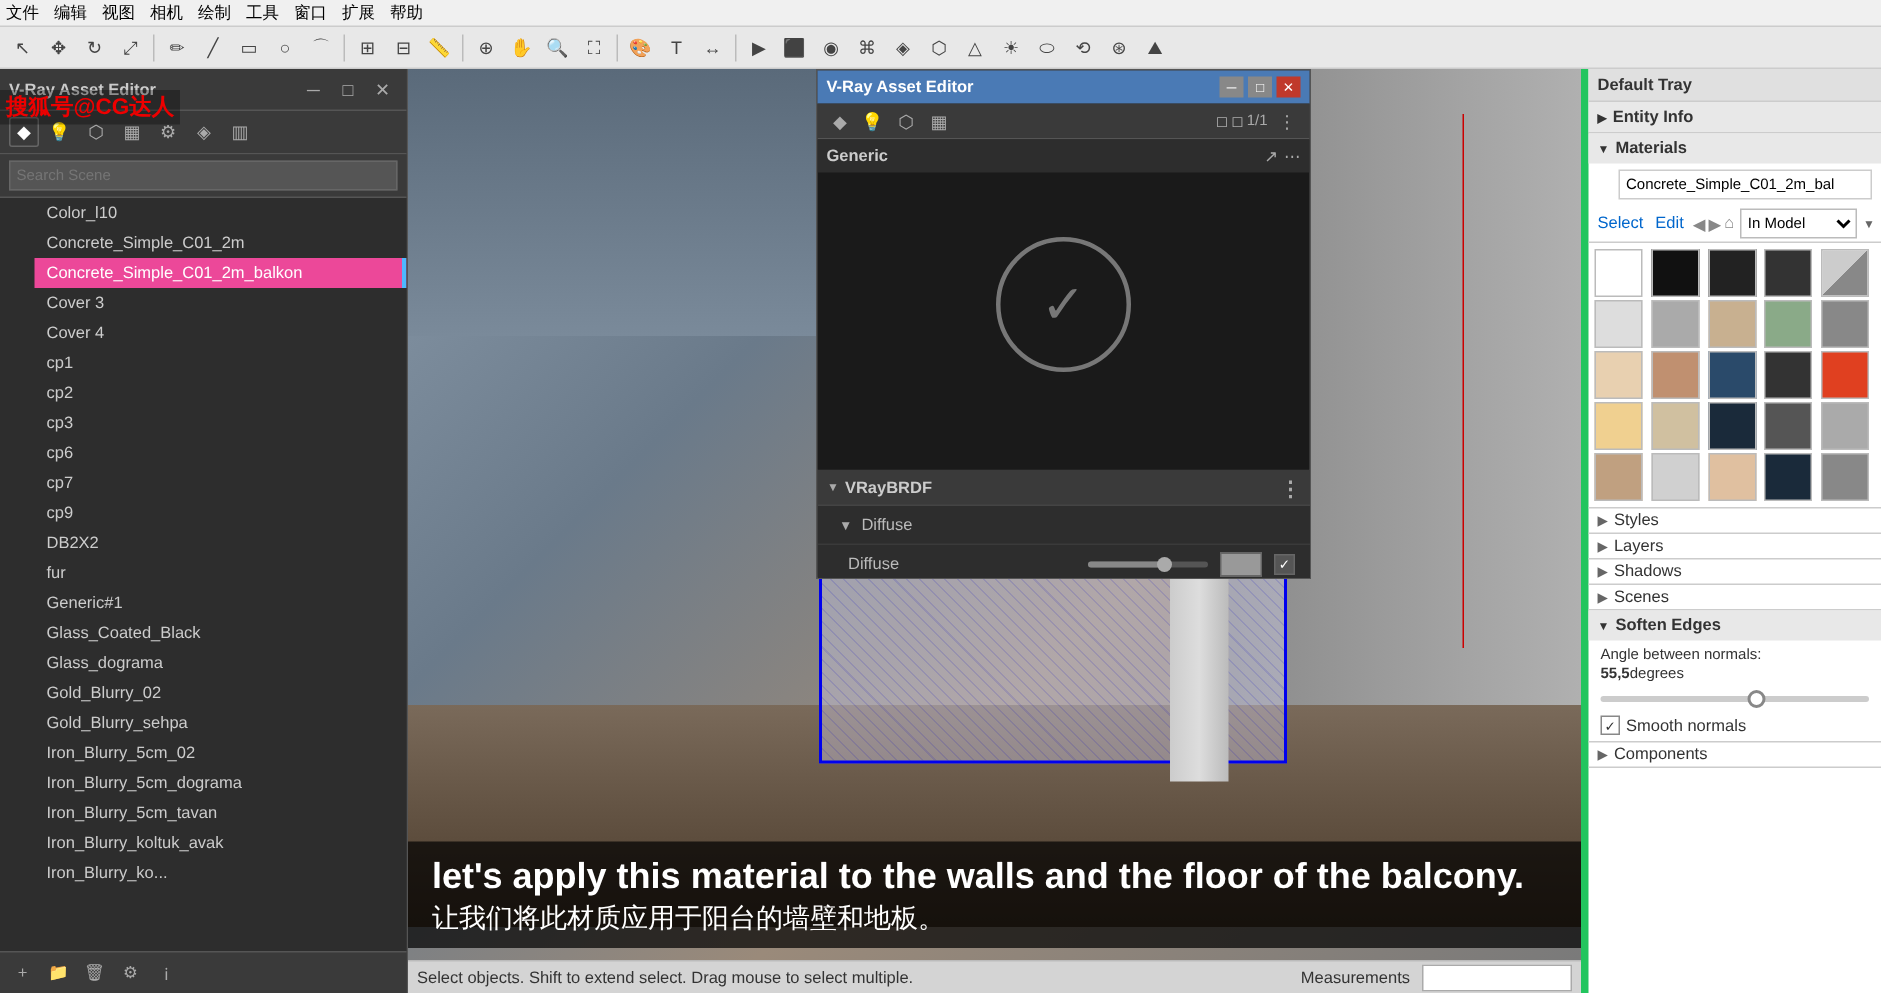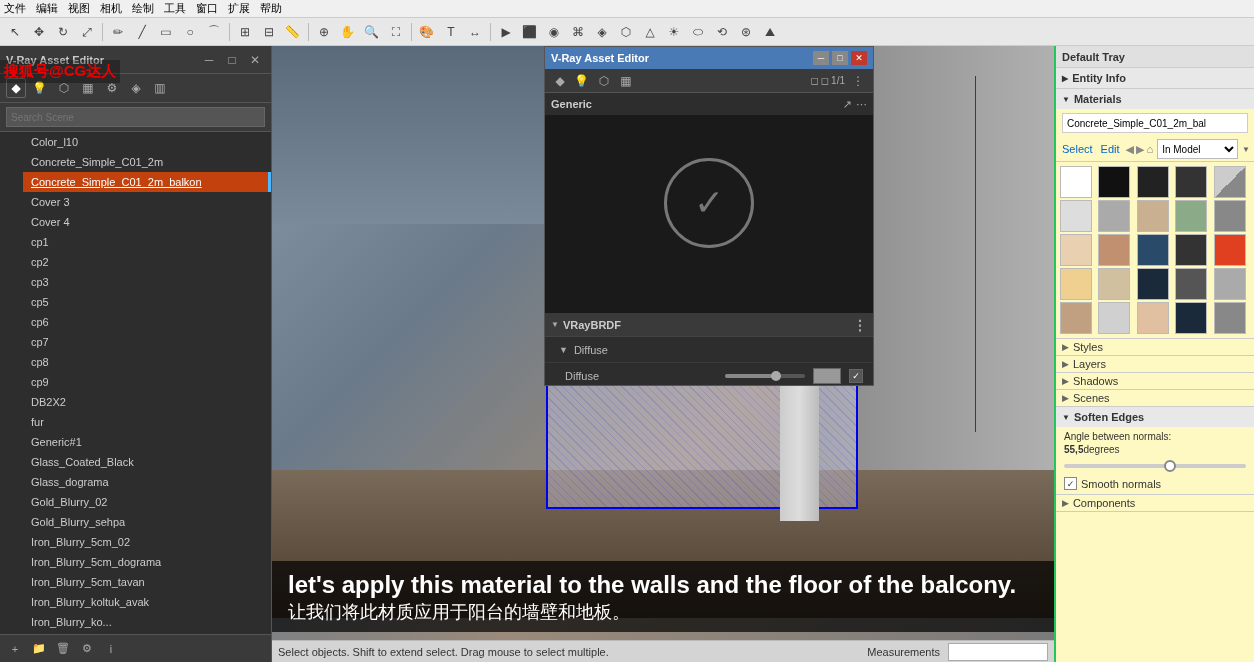--- a/index.html
+++ b/index.html
@@ -142,23 +142,22 @@
       padding: 0 8px;
       display: flex;
       align-items: center;
       cursor: pointer;
       font-size: 11px;
       color: #ccc;
       position: relative;
       margin-left: 23px;
     }
     .material-item.selected {
-      background: #c2410c;
+      background: #ec4899;
       color: #fff;
-      text-decoration: underline;
     }
     .material-item.selected::after {
       content: '';
       position: absolute;
       right: 0;
       top: 0;
       width: 3px;
       height: 100%;
       background: #4db8ff;
     }
@@ -245,24 +244,24 @@
       font-size: 11px;
       color: #333;
       border-top: 1px solid #bbb;
       gap: 8px;
       z-index: 60;
     }
 
     
     .right-panel {
       width: 200px;
-      background: #fef9c3;
+      background: #ffffff;
       display: flex;
       flex-direction: column;
-      border-left: 2px solid #22c55e;
+      border-left: 5px solid #22c55e;
       flex-shrink: 0;
       color: #333;
     }
 
     .right-panel-header {
       height: 22px;
       background: #e0e0e0;
       display: flex;
       align-items: center;
       justify-content: space-between;
@@ -283,20 +282,21 @@
       padding: 0 6px;
       gap: 4px;
       cursor: pointer;
       font-size: 11px;
       font-weight: bold;
       color: #333;
     }
     .right-section-header .tri { font-size: 8px; }
     .right-section-content {
       padding: 4px 6px;
+      margin-left: 14px;
     }
 
     .material-search {
       width: 100%;
       height: 20px;
       border: 1px solid #ccc;
       padding: 0 4px;
       font-size: 10px;
     }
 
@@ -689,24 +689,22 @@
 
     <div class="material-list" id="mat-list">
     <div class="material-item">Color_l10</div>
         <div class="material-item">Concrete_Simple_C01_2m</div>
         <div class="material-item selected">Concrete_Simple_C01_2m_balkon</div>
         <div class="material-item">Cover 3</div>
         <div class="material-item">Cover 4</div>
         <div class="material-item">cp1</div>
         <div class="material-item">cp2</div>
         <div class="material-item">cp3</div>
-        <div class="material-item">cp5</div>
         <div class="material-item">cp6</div>
         <div class="material-item">cp7</div>
-        <div class="material-item">cp8</div>
         <div class="material-item">cp9</div>
         <div class="material-item">DB2X2</div>
         <div class="material-item">fur</div>
         <div class="material-item">Generic#1</div>
         <div class="material-item">Glass_Coated_Black</div>
         <div class="material-item">Glass_dograma</div>
         <div class="material-item">Gold_Blurry_02</div>
         <div class="material-item">Gold_Blurry_sehpa</div>
         <div class="material-item">Iron_Blurry_5cm_02</div>
         <div class="material-item">Iron_Blurry_5cm_dograma</div>

